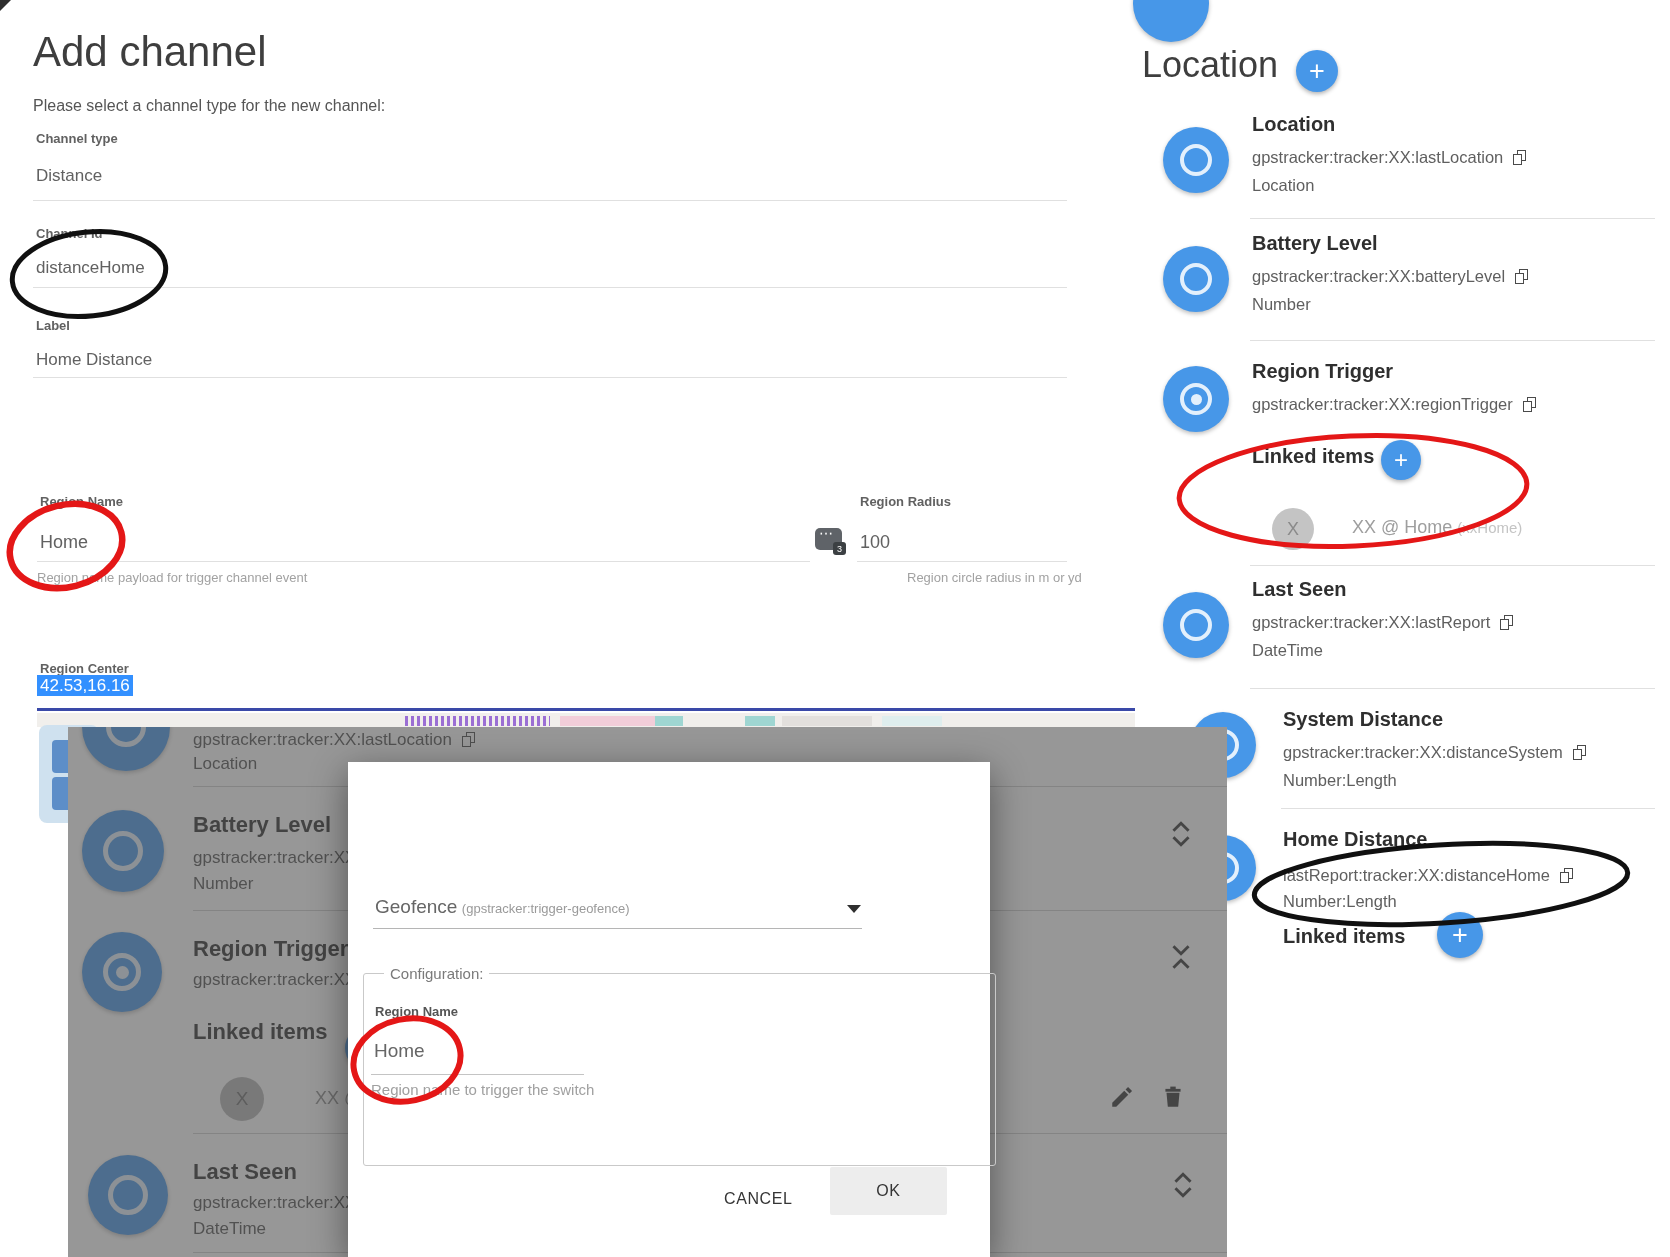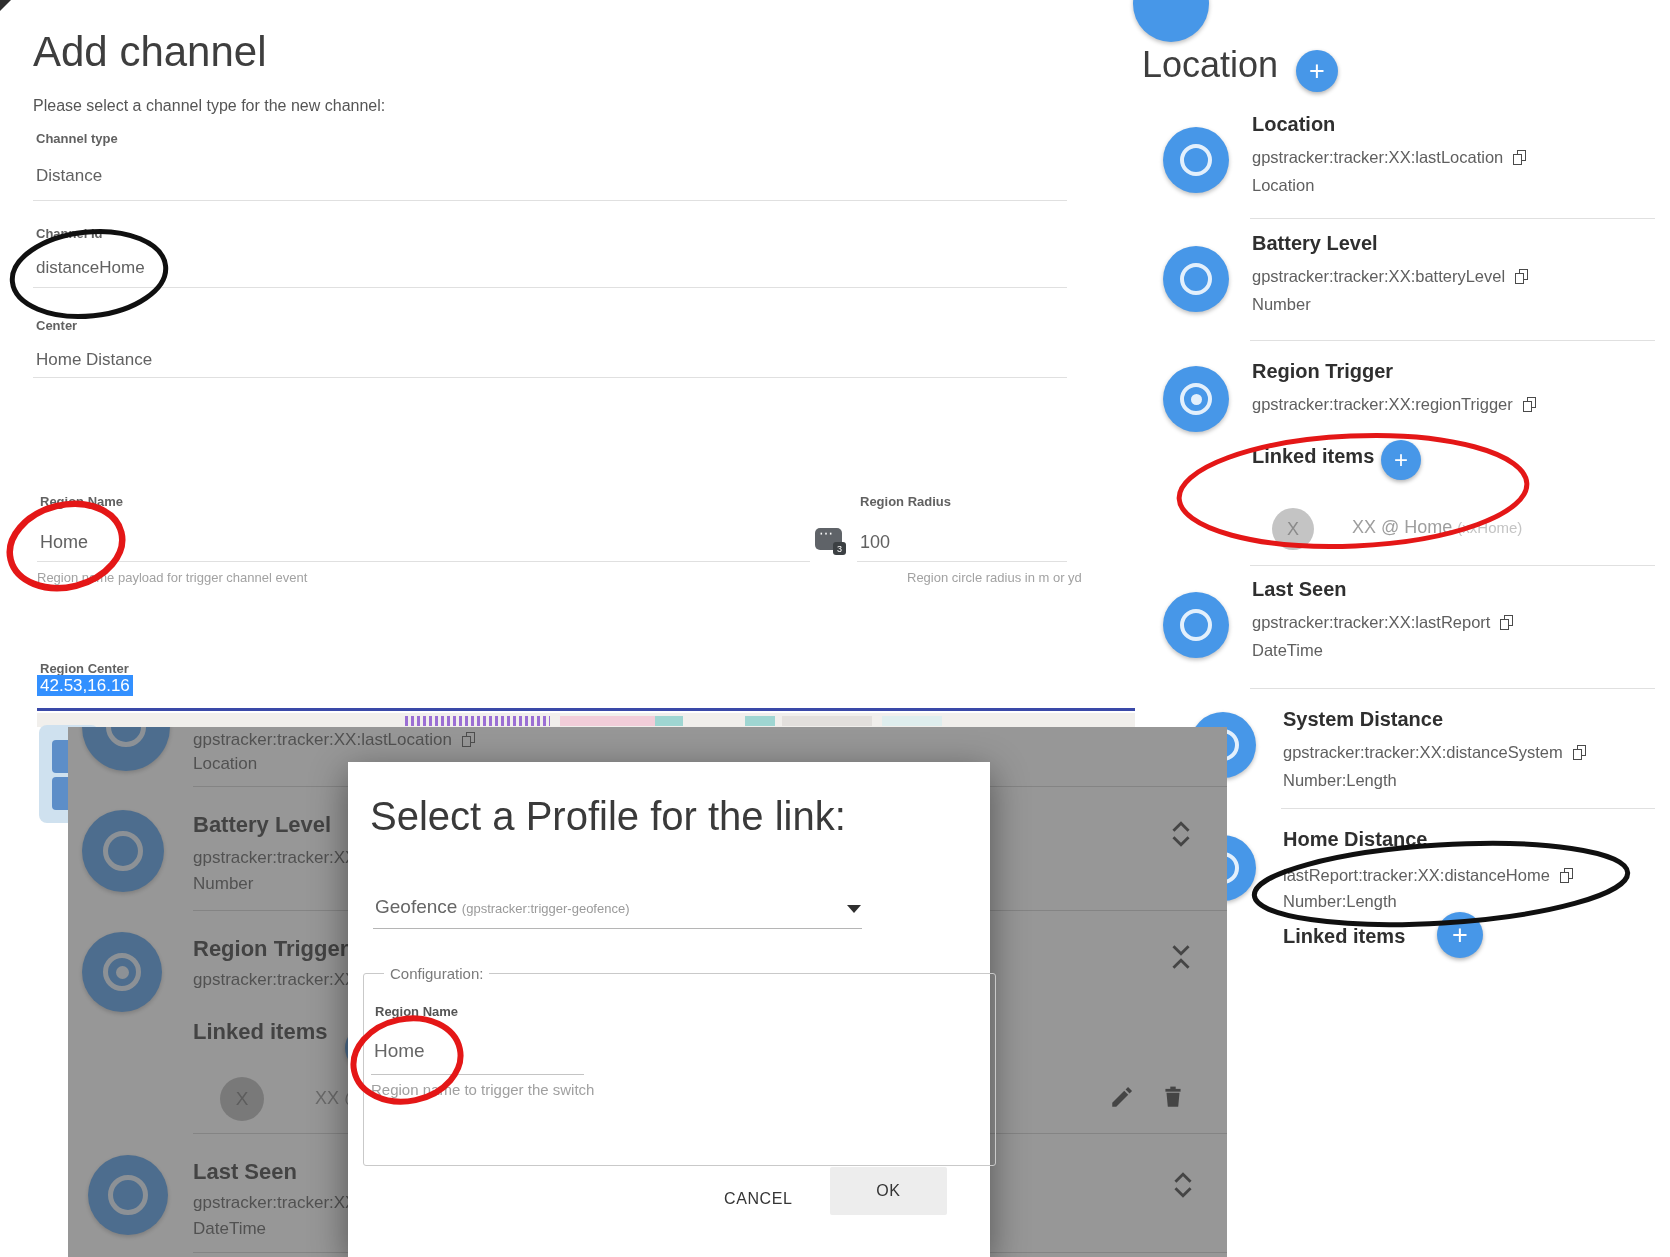--- a/index.html
+++ b/index.html
@@ -77,21 +77,21 @@
   <div class="abs sub" style="left:33px;top:97px;">Please select a channel type for the new channel:</div>
 
   <div class="abs flabel" style="left:36px;top:131px;">Channel type</div>
   <div class="abs fvalue" style="left:36px;top:166px;">Distance</div>
   <div class="abs hairline" style="left:33px;top:200px;width:1034px;"></div>
 
   <div class="abs flabel" style="left:36px;top:226px;">Channel Id</div>
   <div class="abs fvalue" style="left:36px;top:258px;">distanceHome</div>
   <div class="abs hairline" style="left:33px;top:287px;width:1034px;"></div>
 
-  <div class="abs flabel" style="left:36px;top:318px;">Center</div>
+  <div class="abs flabel" style="left:36px;top:318px;">Label</div>
   <div class="abs fvalue" style="left:36px;top:350px;">Home Distance</div>
   <div class="abs hairline" style="left:33px;top:377px;width:1034px;"></div>
 
 
   <div class="abs flabel" style="left:40px;top:494px;">Region Name</div>
   <div class="abs fvalue" style="left:40px;top:532px;font-size:18px;">Home</div>
   <div class="abs hairline" style="left:37px;top:561px;width:773px;"></div>
   <div class="abs fhelper" style="left:37px;top:570px;">Region name payload for trigger channel event</div>
 
   <div class="autofill">
@@ -287,21 +287,20 @@
           <path d="M5 10 L12 3 L19 10" fill="none" stroke="#333" stroke-width="2.6"></path>
           <path d="M5 16 L12 23 L19 16" fill="none" stroke="#333" stroke-width="2.6"></path>
         </svg>
     </div>
     <div class="abs divider" style="left:125px;top:525px;width:1034px;"></div>
   </div>
 
   <div class="scrim"></div>
 
   <div class="modal">
-    <div class="abs title" style="left:22px;top:32px;">Select a Profile for the link:</div>
 
     <div class="abs" style="left:27px;top:134px;">
       <span class="selval">Geofence</span>
       <span class="seldetail">(gpstracker:trigger-geofence)</span>
     </div>
     <div class="abs dd-arrow" style="left:499px;top:143px;"></div>
     <div class="abs" style="left:25px;top:166px;width:489px;height:1px;background:#b5b5b5;"></div>
 
     <fieldset class="cfg">
       <legend>Configuration:</legend>

